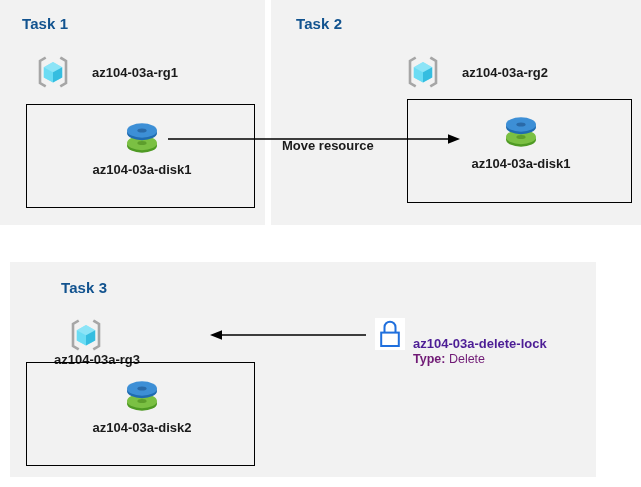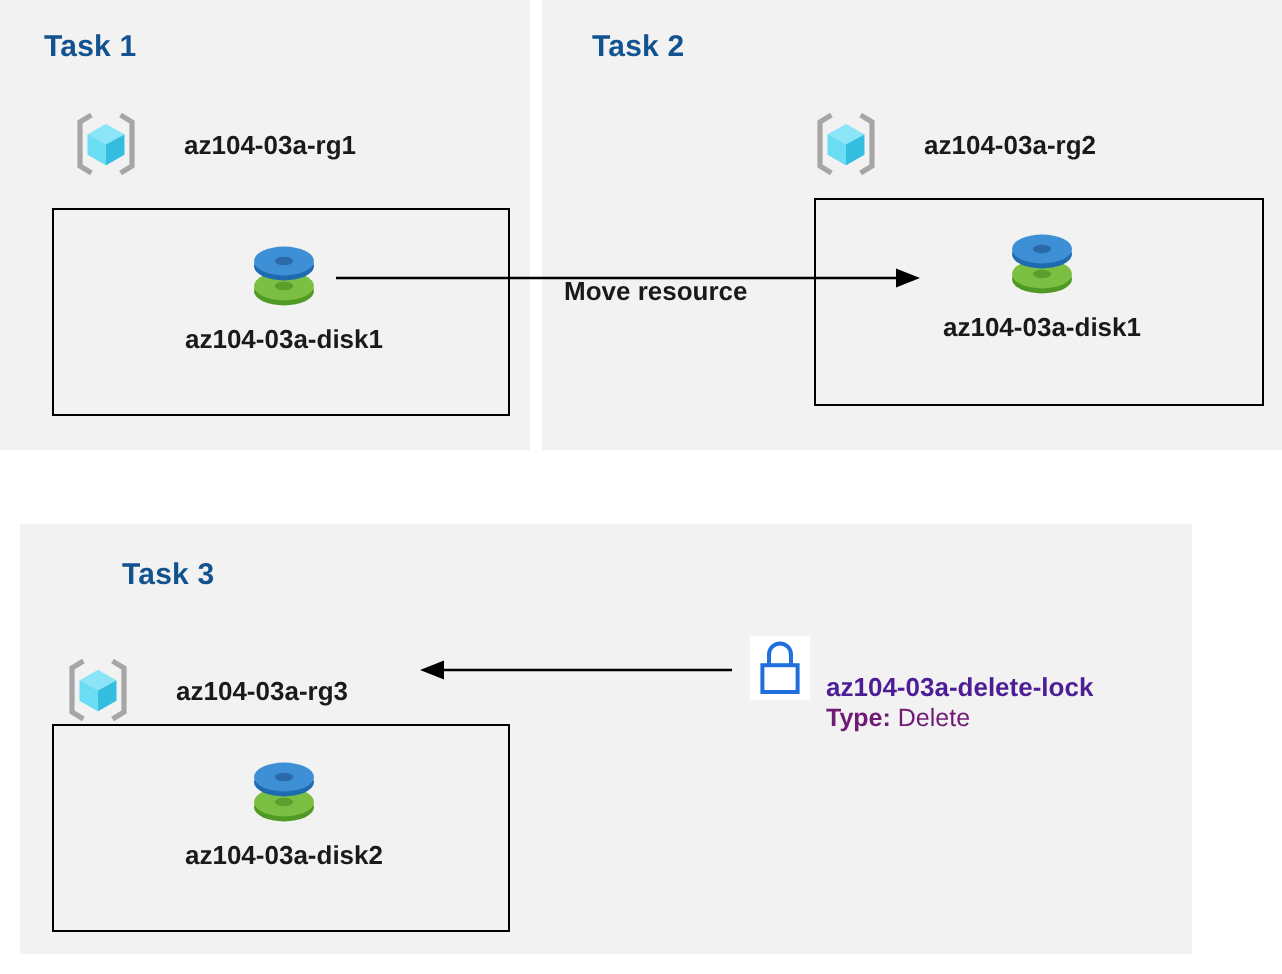--- a/index.html
+++ b/index.html
@@ -162,21 +162,21 @@
 
 <svg class="arrow-svg" style="left:168px; top:128px; width:292px; height:22px;" viewBox="0 0 292 22">
   <line x1="0" y1="11" x2="282" y2="11" stroke="#000000" stroke-width="1.3"></line>
   <polygon points="292,11 280,6.2 280,15.8" fill="#000000"></polygon>
 </svg>
 <div class="arrow-label" style="left:282px; top:118px;">Move resource</div>
 
 <div class="panel" style="left:10px; top:262px; width:586px; height:215px;"></div>
 <div class="panel-title" style="left:24px; top:279px;margin-left:37px;">Task 3</div>
 
-<div class="rg-node" style="left:32px; top:328px;">
+<div class="rg-node" style="left:32px; top:318px;flex-direction:column;">
   <svg class="rg-icon" viewBox="0 0 34 34">
     <path d="M8.6 3.2 L4.0 6.0 L4.0 28.0 L8.6 30.8" fill="none" stroke="#a6a6a6" stroke-width="2.6" stroke-linecap="square"></path>
     <path d="M25.4 3.2 L30.0 6.0 L30.0 28.0 L25.4 30.8" fill="none" stroke="#a6a6a6" stroke-width="2.6" stroke-linecap="square"></path>
     <polygon points="17,7.0 26.2,12.2 26.2,22.4 17,27.6 7.8,22.4 7.8,12.2" fill="#9be8f8"></polygon>
     <polygon points="17,7.0 26.2,12.2 17,17.3 7.8,12.2" fill="#8ce4f7"></polygon>
     <polygon points="17,17.3 26.2,12.2 26.2,22.4 17,27.6" fill="#35bde0"></polygon>
     <polygon points="17,17.3 7.8,12.2 7.8,22.4 17,27.6" fill="#6adcf4"></polygon>
   </svg>
   <span class="rg-label">az104-03a-rg3</span>
 </div>

